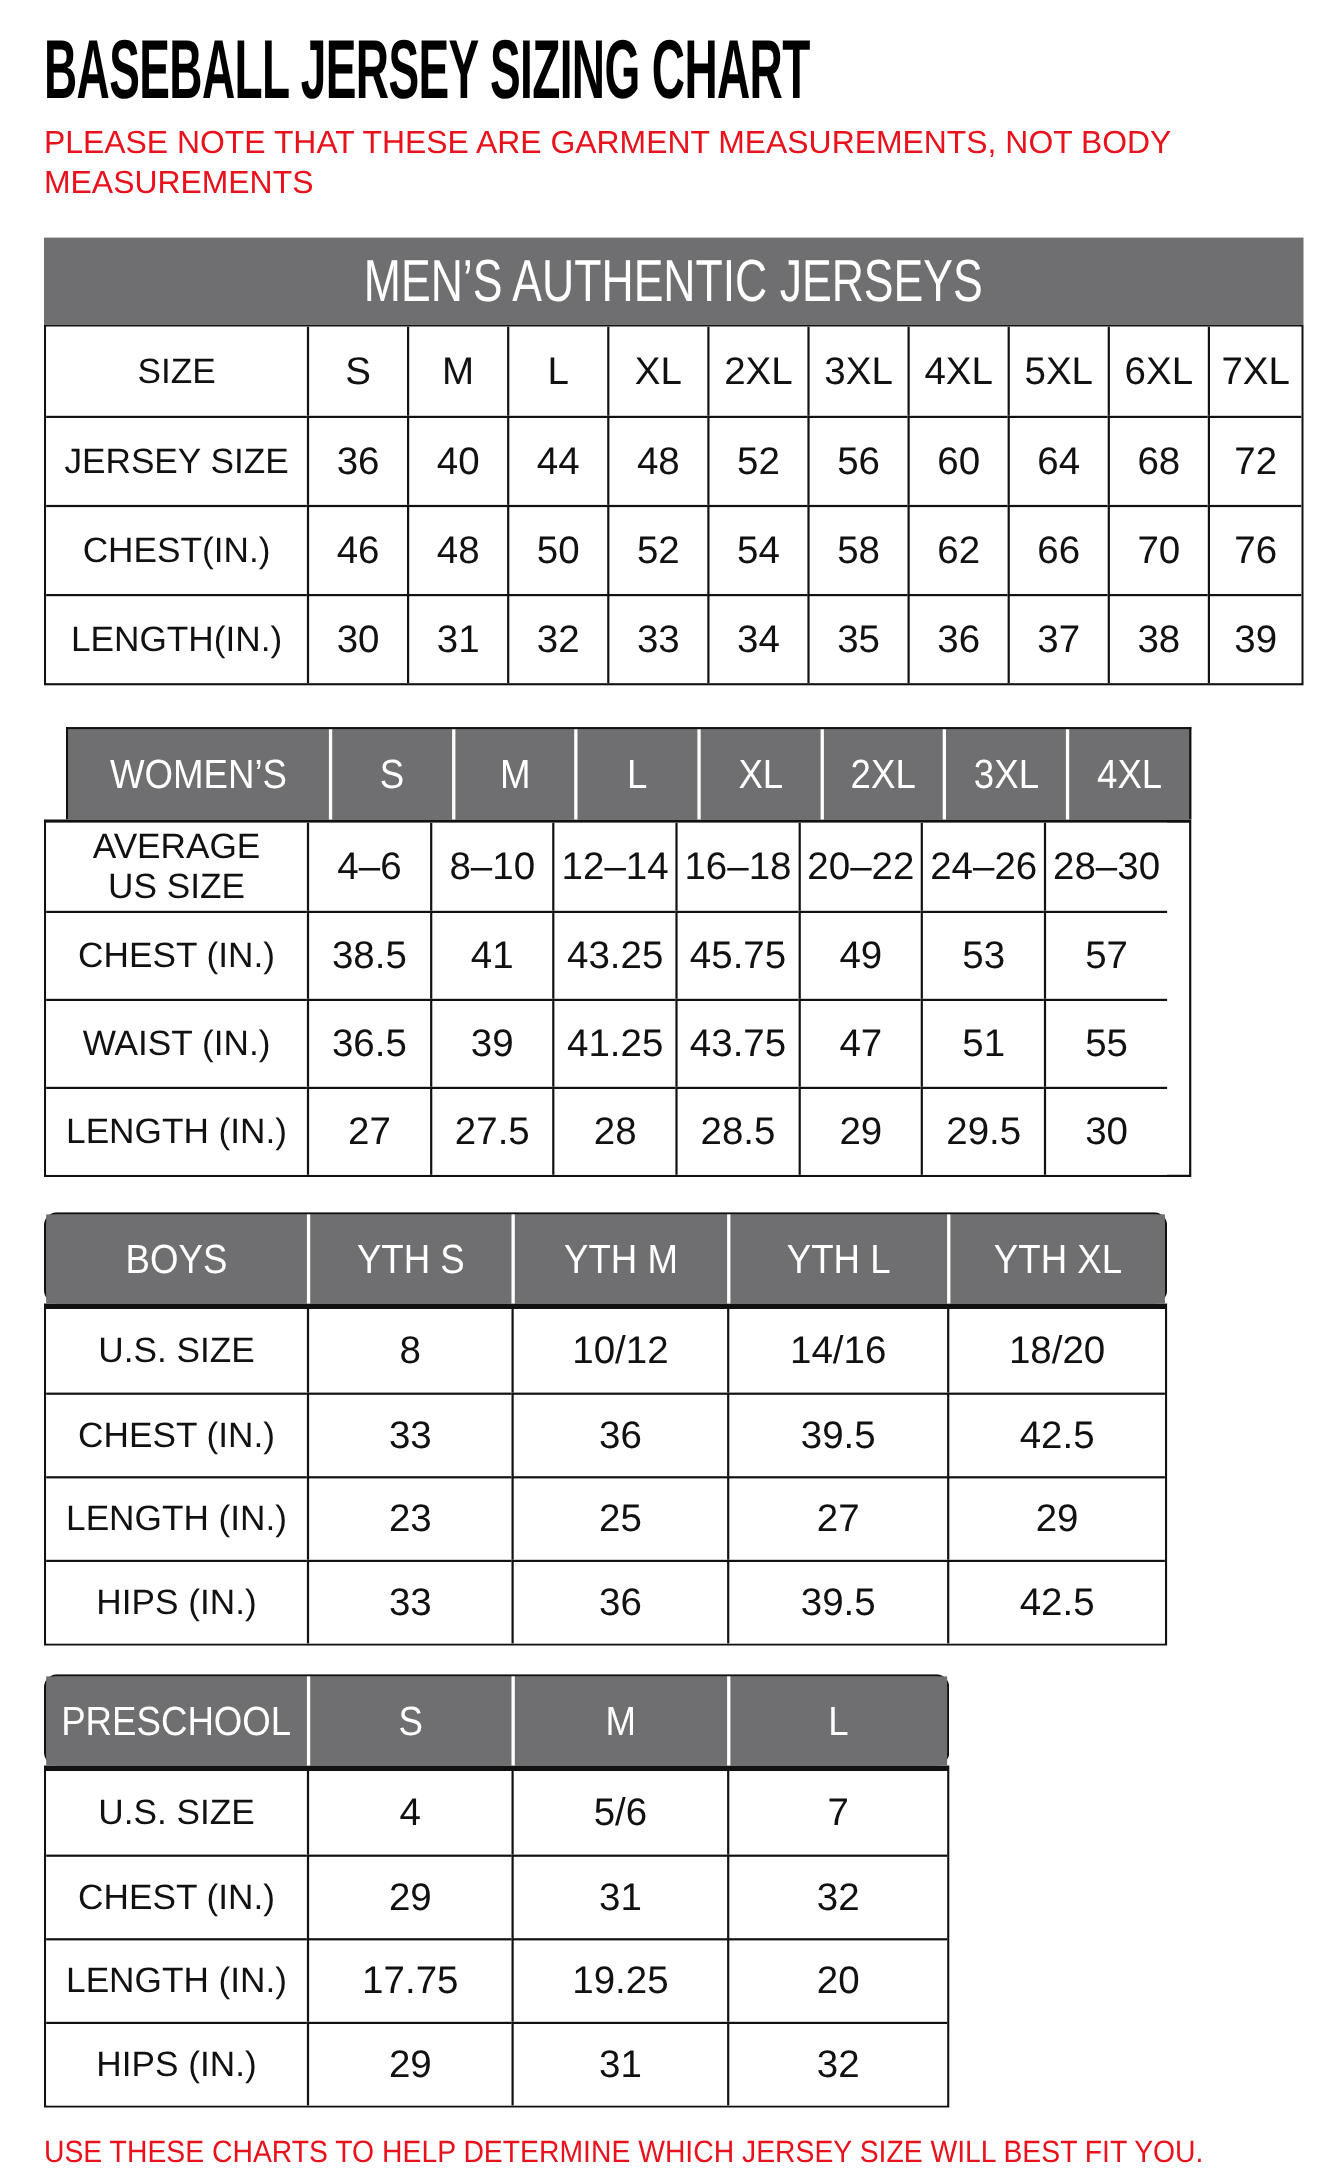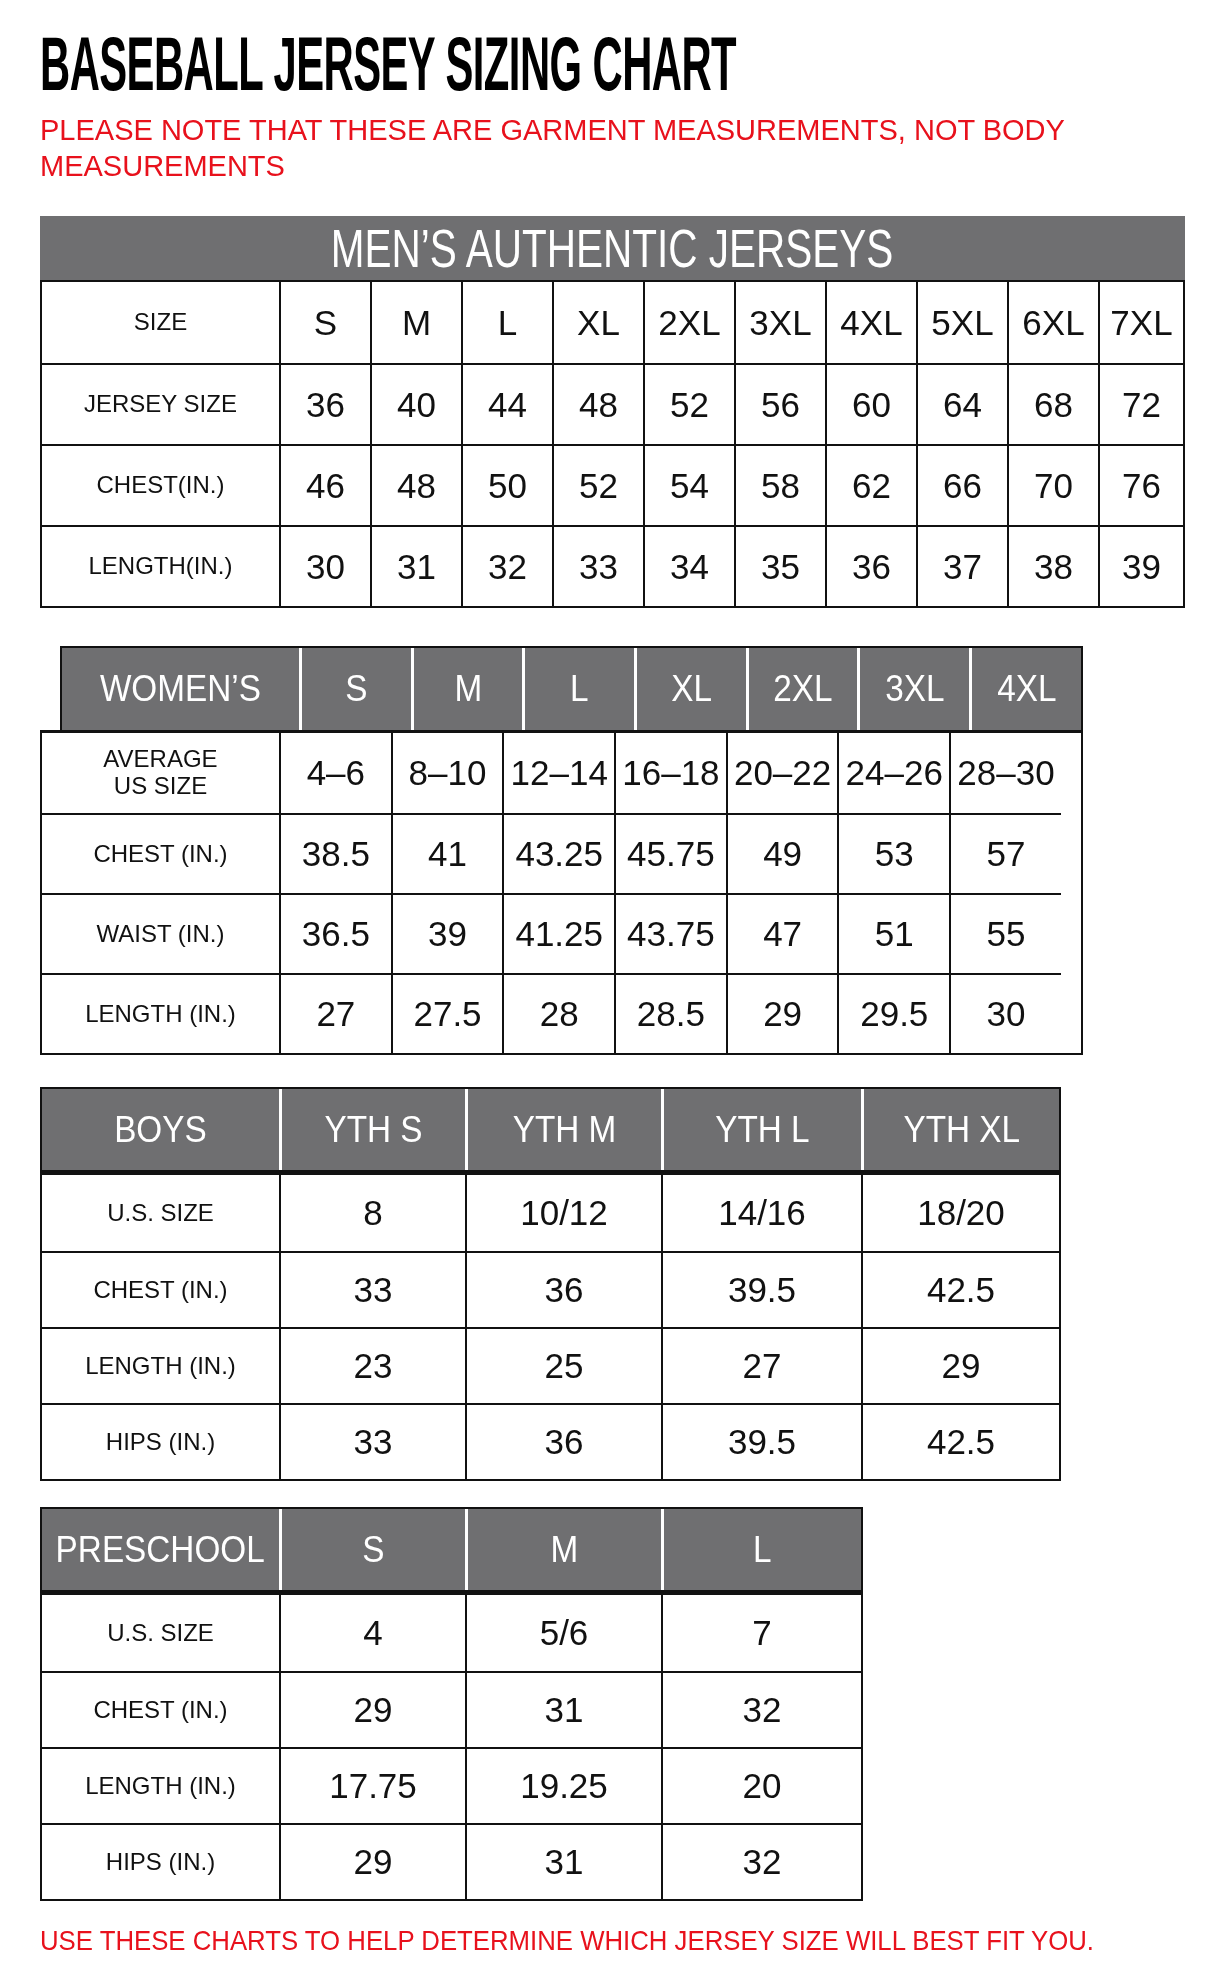--- a/index.html
+++ b/index.html
@@ -18,45 +18,45 @@
     white-space:pre-line; letter-spacing:0;
   }
   .red { color:#e8111c; }
   .tablewrap { display:inline-block; vertical-align:top; }
   .t-mens { margin-top:16px; }
   .t-womens { margin-top:38px; }
   .t-boys { margin-top:32px; }
   .t-preschool { margin-top:26px; }
 
   .banner {
-    background:#6f6f71; color:#fff; height:64px;
+    background:#6f6f71; color:#fff; height:79px;
     display:flex; align-items:center; justify-content:center;
   }
   .banner span { font-size:54px; display:inline-block; transform:scaleX(0.75); white-space:nowrap; }
 
   .thead { display:grid; border:2px solid #111; border-bottom:none; background:#6f6f71; }
   .hcell {
     background:#6f6f71; color:#fff; display:flex; align-items:center; justify-content:center;
   }
   .hcell span { font-size:37px; display:inline-block; transform:scaleX(0.9); white-space:nowrap; }
   .hcell.sep { border-left:3px solid #fff; }
 
   .tbody { display:grid; border:2px solid #111; background:#fff; }
   .t-mens .tbody { grid-auto-rows:81px; }
   .t-womens .thead { grid-auto-rows:82px;margin-left:20px; }
   .t-womens .tbody { grid-auto-rows:80px; border-top-width:3px; }
-  .t-boys .thead, .t-preschool .thead { grid-auto-rows:81px; }
+  .t-boys .thead, .t-preschool .thead { grid-auto-rows:81px;border-radius:12px; }
   .t-boys .tbody, .t-preschool .tbody { grid-auto-rows:76px; border-top-width:5px; }
 
   .bcell {
     display:flex; align-items:center; justify-content:center;
     background:#fff; color:#111; text-align:center; white-space:pre-line;
     font-size:35px; line-height:1.12;
   }
-  .bcell.label { font-size:24px; }
+  .bcell.label { font-size:32px; }
   .bcell.bl { border-left:2px solid #111; }
   .bcell.bt { border-top:2px solid #111; }
 
   .footer {
     margin:24px 0 0 0; font-size:28px; font-weight:400; white-space:nowrap;
     transform:scaleX(0.92); transform-origin:0 50%;
   }
 </style>
 </head>
 <body>

